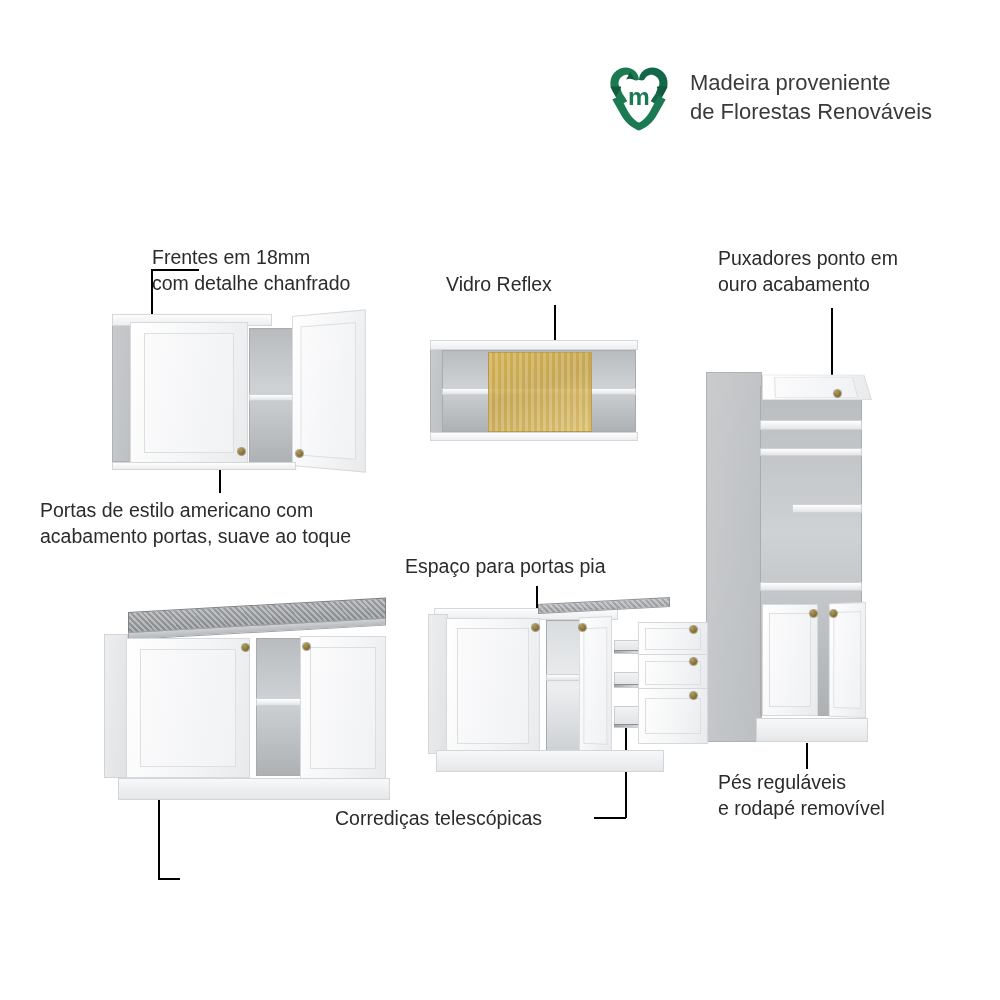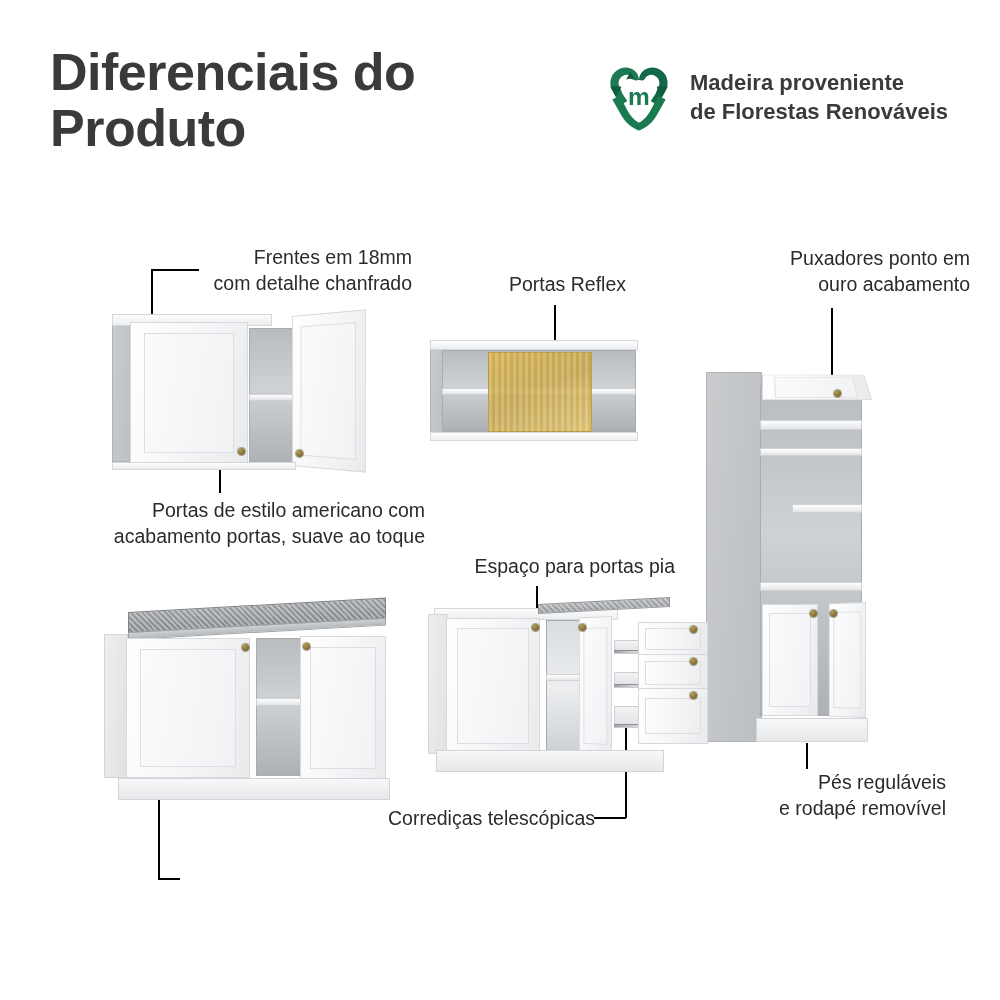--- a/index.html
+++ b/index.html
@@ -17,31 +17,31 @@
     width: 470px;
     font-size: 52px; font-weight: bold; line-height: 1.08;
     color: #3a3a3a; letter-spacing: -0.5px;
   }
   .logo-wrap {
     position: absolute; left: 602px; top: 62px;
     display: flex; align-items: center; gap: 14px;
   }
   .logo-mark { width: 74px; height: 72px; flex: none; }
   .logo-text {
-    font-size: 22px; font-weight: bold; line-height: 1.30; color: #3a3a3a;
+    font-size: 22px; font-weight: normal; line-height: 1.30; color: #3a3a3a;
     white-space: pre-line;
   }
 
   
   .label {
     position: absolute;
     font-size: 19.5px; line-height: 1.32; color: #2b2b2b;
     white-space: pre-line;
   }
-  .c-center { text-align: right; }
+  .c-center { text-align: left; }
 
   
   .lead { position: absolute; background: #000; }
   .lead-v { width: 2px; }
   .lead-h { height: 2px; }
 
   
   .unit { position: absolute; }
 
   
@@ -124,21 +124,20 @@
     position: absolute; height: 3px;
     background: linear-gradient(90deg,#9fa2a5 0%,#d6d8da 50%,#9fa2a5 100%);
     border-top: 1px solid #8c8f92;
   }
 </style>
 </head>
 <body>
 
 <div id="page">
 
-  <div class="title">Diferenciais do Produto</div>
 
   <div class="logo-wrap">
     <svg class="logo-mark" viewBox="0 0 100 100">
 
       <path d="M50 25 C50 12 36 4 24 9 C11 14 7 29 13 40 L24 60 L34 54 L23 35 C20 29 22 22 28 19 C34 16 41 19 43 26 Z" fill="#1b7a52"></path>
       <path d="M50 25 C50 12 64 4 76 9 C89 14 93 29 87 40 L76 60 L66 54 L77 35 C80 29 78 22 72 19 C66 16 59 19 57 26 Z" fill="#13684a"></path>
       <path d="M13 52 L26 75 C33 88 48 95 50 95 C52 95 67 88 74 75 L87 52 L77 47 L65 69 C60 78 53 83 50 84 C47 83 40 78 35 69 L23 47 Z" fill="#1b7a52"></path>
 
       <path d="M10 34 L26 34 L18 48 Z" fill="#0f5b3c"></path>
       <path d="M90 34 L74 34 L82 48 Z" fill="#0f5b3c"></path>
@@ -148,21 +147,21 @@
       <text x="50" y="60" text-anchor="middle" font-family="Liberation Sans, sans-serif" font-size="34" font-weight="bold" fill="#1b7a52">m</text>
     </svg>
     <div class="logo-text">Madeira proveniente
 de Florestas Renováveis</div>
   </div>
 
   <div class="label c-center" style="left:152px; top:245px; width:260px;">Frentes em 18mm
 com detalhe chanfrado</div>
   <div class="label c-center" style="left:40px; top:498px; width:385px;">Portas de estilo americano com
 acabamento portas, suave ao toque</div>
-  <div class="label c-center" style="left:446px; top:272px; width:180px;">Portas Reflex</div>
+  <div class="label c-center" style="left:446px; top:272px; width:180px;">Vidro Reflex</div>
   <div class="label c-center" style="left:718px; top:246px; width:252px;">Puxadores ponto em
 ouro acabamento</div>
   <div class="label c-center" style="left:405px; top:554px; width:270px;">Espaço para portas pia</div>
   <div class="label c-center" style="left:335px; top:806px; width:260px;">Corrediças telescópicas</div>
   <div class="label c-center" style="left:718px; top:770px; width:228px;">Pés reguláveis
 e rodapé removível</div>
 
   <div class="lead lead-h" style="left:151px; top:269px; width:48px;"></div>
   <div class="lead lead-v" style="left:151px; top:269px; height:62px;"></div>
 

